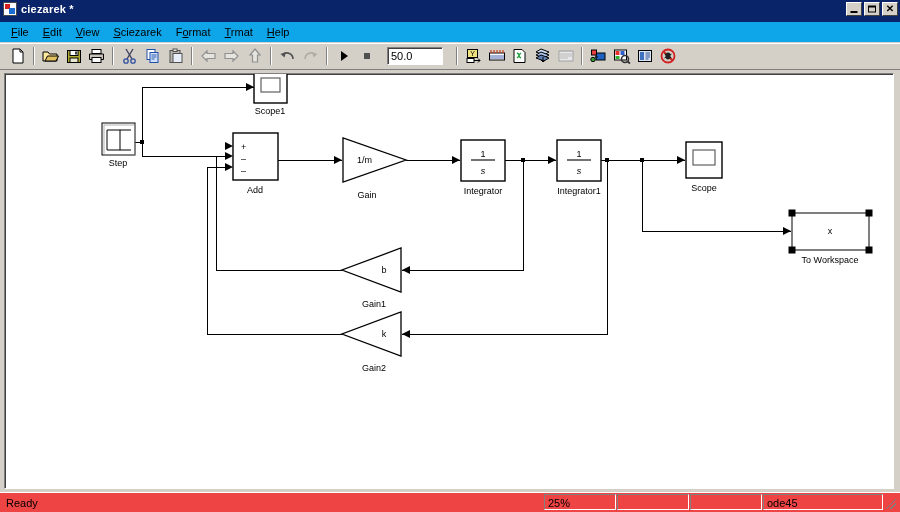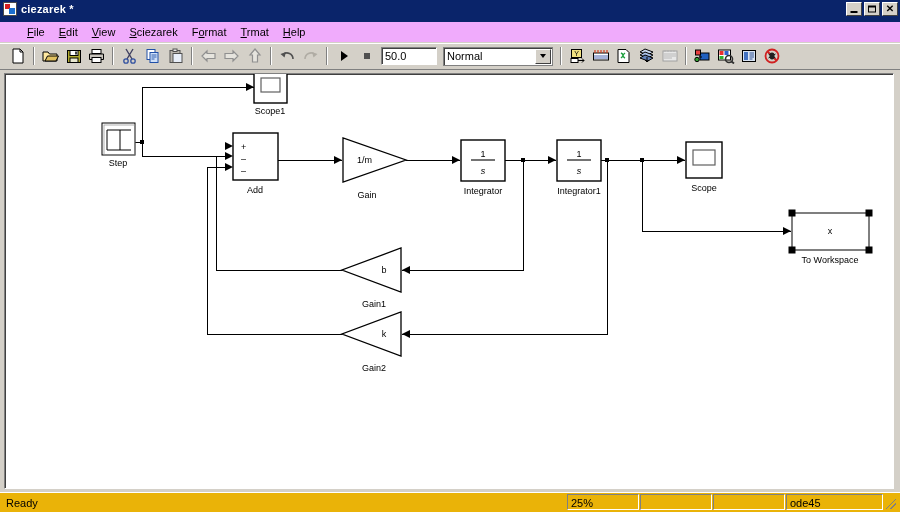--- a/index.html
+++ b/index.html
@@ -76,23 +76,23 @@
   .win-btn.minimize span {
     width: 7px; height: 2px; background: #000; transform: translate(-50%, 2px);
   }
   .win-btn.maximize span {
     width: 8px; height: 7px; border: 1px solid #000; border-top-width: 2px;
     transform: translate(-50%, -50%); box-sizing: border-box;
   }
   
   .menubar {
     height: 20px;
-    background: #f0abfc;
+    background: #0ea5e9;
     display: flex; align-items: center;
-    padding-left: 20px;
+    padding-left: 4px;
     border-bottom: 1px solid #d4d0c8;
   }
   .menu-item {
     padding: 2px 7px;
     font-size: 11px; color: #000;
     cursor: default;
   }
   .menu-item u { text-decoration: underline; }
   
   .toolbar {
@@ -115,21 +115,21 @@
   }
   .tb-field {
     height: 18px; width: 56px;
     background: #ffffff;
     border: 1px solid #808080;
     border-right-color: #ffffff; border-bottom-color: #ffffff;
     box-shadow: inset 1px 1px 0 #404040;
     box-sizing: border-box;
     font-size: 11px;
     padding: 2px 6px 0 3px;
-    margin: 0 3px;
+    margin: 0 9px;
     color: #000;
   }
   .tb-select {
     height: 19px; width: 110px;
     margin: 0 3px;
     background: #ffffff;
     border: 1px solid #808080;
     box-shadow: inset 1px 1px 0 #404040;
     box-sizing: border-box;
     display: flex; align-items: center;
@@ -166,40 +166,40 @@
     border-right-color: #ffffff; border-bottom-color: #ffffff;
     box-shadow: inset 1px 1px 0 #404040;
     box-sizing: border-box;
     position: relative;
     overflow: hidden;
   }
   .canvas svg { display: block; }
   
   .statusbar {
     height: 20px;
-    background: #eab308;
+    background: #ef4444;
     display: flex; align-items: stretch;
     padding: 1px 2px 2px 2px;
     box-sizing: border-box;
     border-top: 1px solid #ffffff;
   }
   .sb-panel {
     border: 1px solid #808080;
     border-right-color: #ffffff; border-bottom-color: #ffffff;
     box-sizing: border-box;
     font-size: 11px;
     padding: 2px 0 0 3px;
     color: #000;
     margin-right: 1px;
   }
   .sb-status { flex: 1 1 auto; border-color: transparent; }
   .sb-zoom { width: 72px; }
   .sb-blank1 { width: 72px; }
   .sb-blank2 { width: 72px; }
-  .sb-solver { width: 97px; }
+  .sb-solver { width: 120px; }
   .sb-grip {
     width: 14px;
     position: relative;
   }
   .sb-grip::after {
     content: "";
     position: absolute; right: 2px; bottom: 1px;
     width: 10px; height: 10px;
     background:
       linear-gradient(135deg, transparent 46%, #808080 46%, #808080 54%, transparent 54%),
@@ -332,26 +332,20 @@
         </svg>
     </div>
     <div class="tb-btn">
       <svg width="12" height="14" viewBox="0 0 12 14">
           <rect x="3" y="4" width="6" height="6" fill="#505050"></rect>
         </svg>
     </div>
 
     <div class="tb-field" placeholder="10.0">50.0</div>
 
-    <div class="tb-select">
-      <span>Normal</span>
-      <span class="arrowbox">
-          <i class="caret-down"></i>
-        </span>
-    </div>
     <div class="tb-sep"></div>
 
     <div class="tb-btn">
       <svg width="18" height="16" viewBox="0 0 18 16">
         <rect x="2.5" y="1.5" width="10" height="8" fill="#f0e080" stroke="#000"></rect>
         <text x="7.5" y="8" font-size="7" text-anchor="middle" fill="#000" font-family="Liberation Sans">Y</text>
         <rect x="2" y="10.5" width="7" height="4" fill="#ffffff" stroke="#000"></rect>
         <path d="M9 12.5 h6 M13 10.5 l2 2 l-2 2" stroke="#000" fill="none"></path>
       </svg>
     </div>

